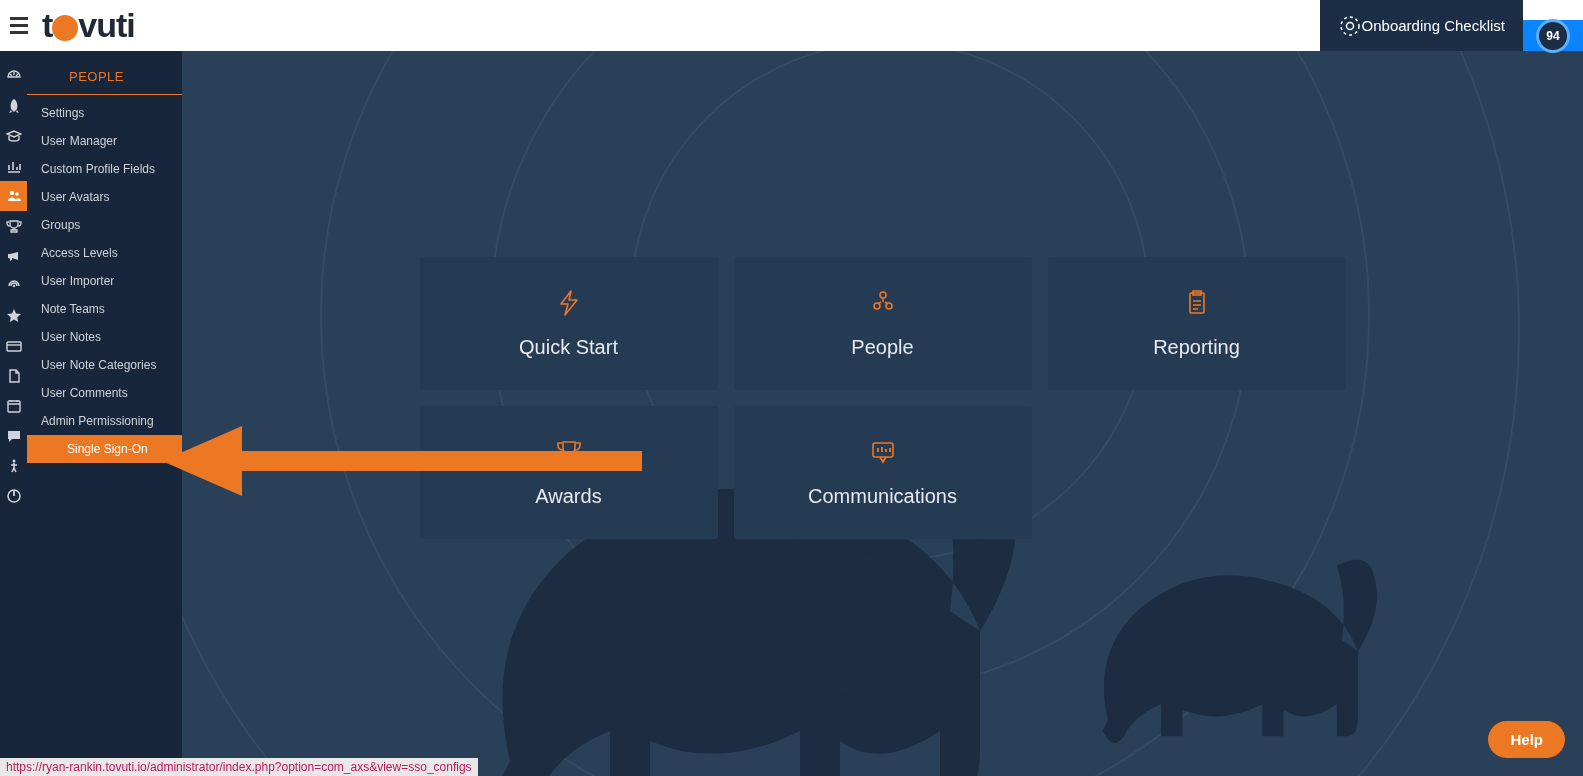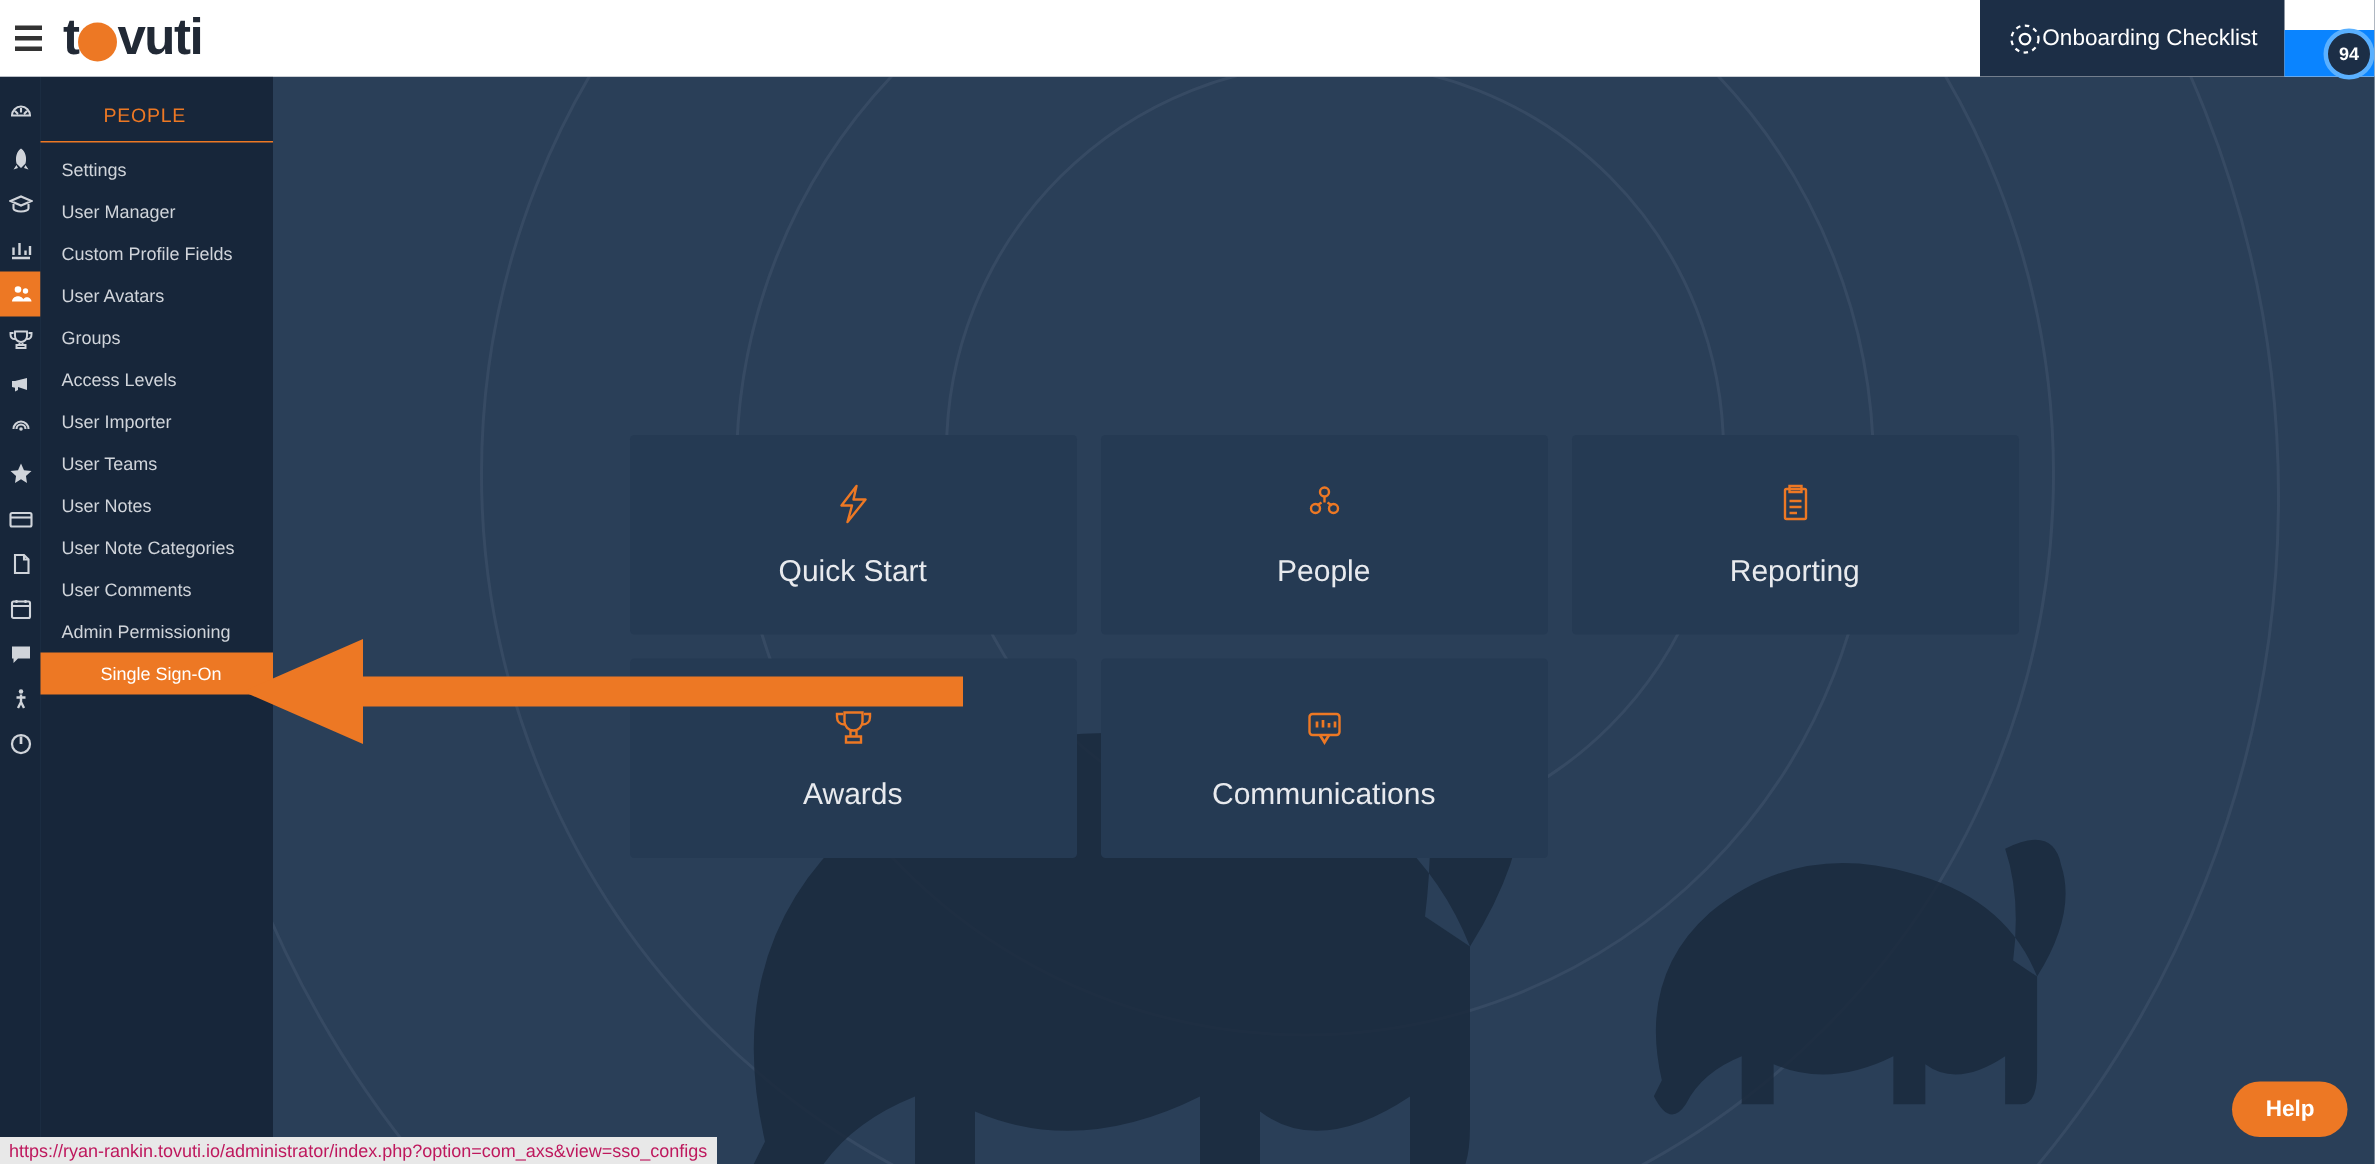--- a/index.html
+++ b/index.html
@@ -53,21 +53,21 @@
     color: #fff;
     display:flex; align-items:center; 
     padding: 0 18px;
     font-size:15px;
     cursor:pointer;
   }
   .onboarding svg { width:24px; height:24px; }
   .score-box {
     background: var(--blue-bright);
     width: 60px;
-    display:flex; align-items:center; justify-content:flex-end;margin-top:20px;
+    display:flex; align-items:center; justify-content:center;margin-top:20px;
   }
   .score-circle {
     width:34px; height:34px; border-radius:50%;
     background:#1c2e46; color:#fff;
     display:flex; align-items:center; justify-content:center;
     font-size:12px; font-weight:bold;
     border:3px solid #5ab0ff;
   }
 
   
@@ -131,21 +131,21 @@
     color: #d0d4da;
     font-size:12px;
     cursor:pointer;
     white-space:nowrap;
   }
   .sidebar-item.highlight { background: var(--orange); color:#fff;padding-left:40px; }
 
   
   .content {
     flex:1; position:relative;
-    display:flex; align-items:flex-start; justify-content:center;margin-top:33px;
+    display:flex; align-items:flex-start; justify-content:center;
   }
   .card-grid {
     margin-top:206px;
     display:grid;
     grid-template-columns: repeat(3, 298px);
     grid-auto-rows:133px;
     gap:16px;
   }
   .card {
     background: var(--card-bg);
@@ -316,21 +316,21 @@
   <div class="sidebar">
     <div class="sidebar-title">PEOPLE</div>
     <div id="sidebar-items">
         <div class="sidebar-item"><span>Settings</span></div>
         <div class="sidebar-item"><span>User Manager</span></div>
         <div class="sidebar-item"><span>Custom Profile Fields</span></div>
         <div class="sidebar-item"><span>User Avatars</span></div>
         <div class="sidebar-item"><span>Groups</span></div>
         <div class="sidebar-item"><span>Access Levels</span></div>
         <div class="sidebar-item"><span>User Importer</span></div>
-        <div class="sidebar-item"><span>User Teams</span></div>
+        <div class="sidebar-item"><span>Note Teams</span></div>
         <div class="sidebar-item"><span>User Notes</span></div>
         <div class="sidebar-item"><span>User Note Categories</span></div>
         <div class="sidebar-item"><span>User Comments</span></div>
         <div class="sidebar-item"><span>Admin Permissioning</span></div>
         <div class="sidebar-item highlight"><span>Single Sign-On</span></div>
       </div>
   </div>
 
   <svg class="arrow" width="480" height="80" viewBox="0 0 480 80">
     <polygon points="0,40 80,5 80,30 480,30 480,50 80,50 80,75" fill="#ed7824"></polygon>

